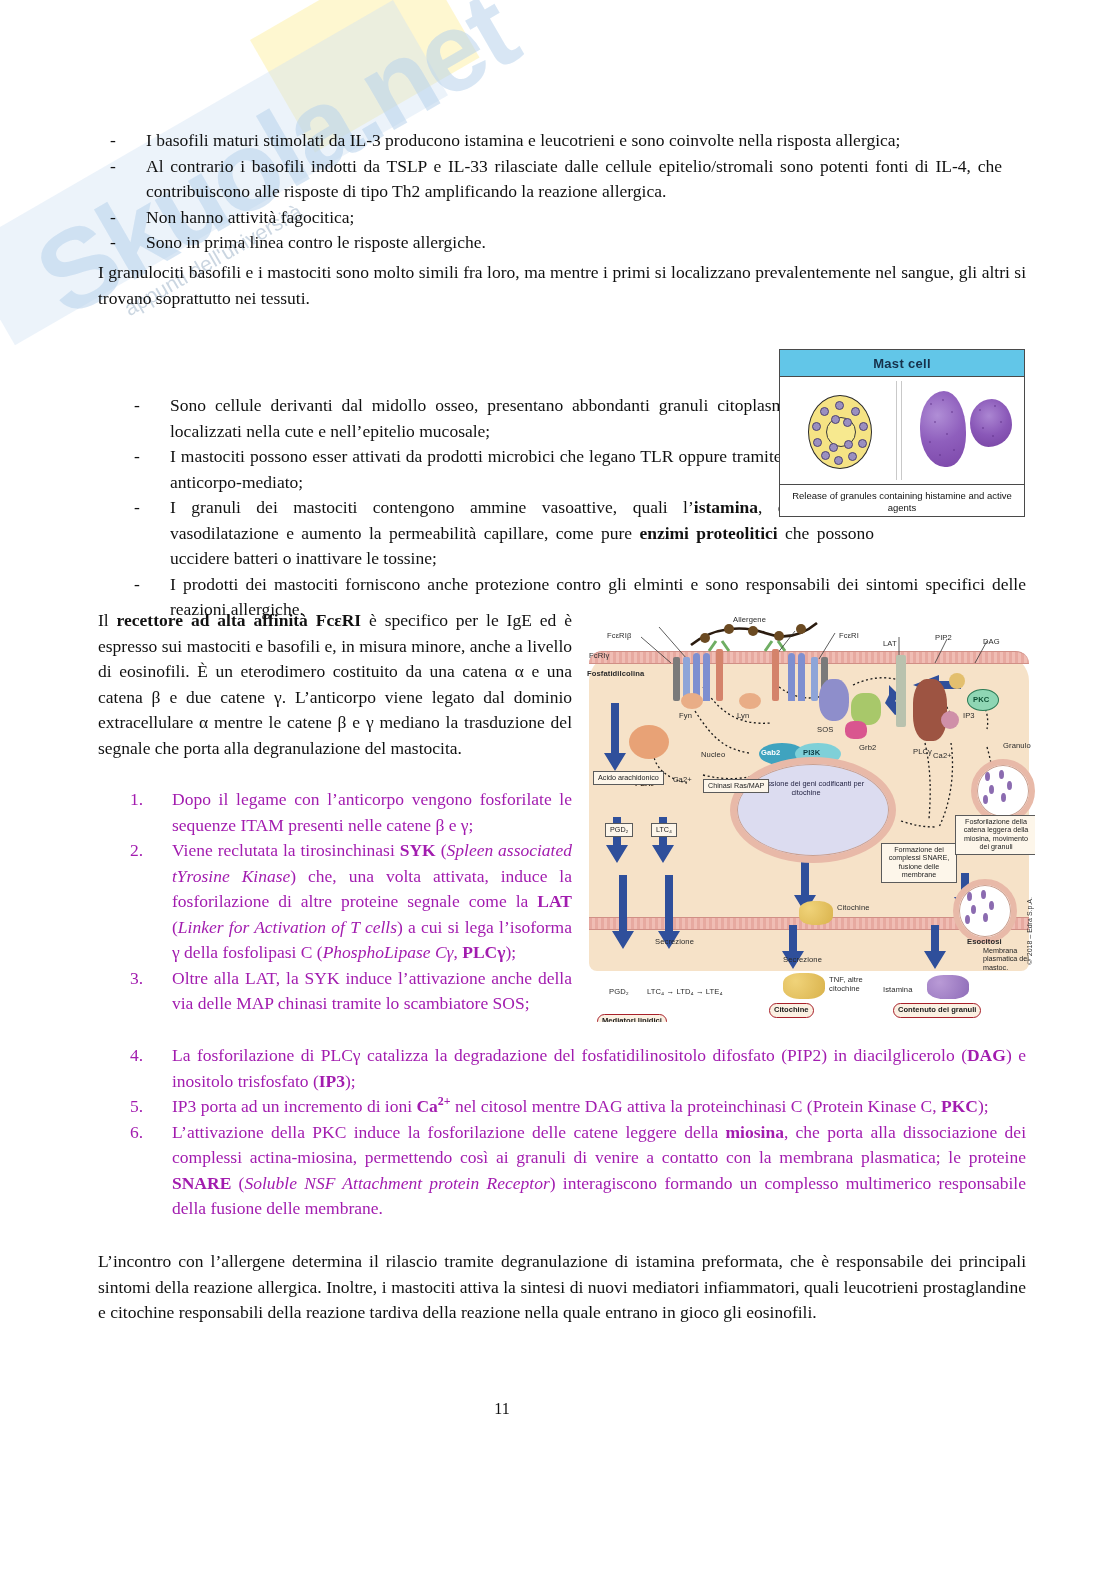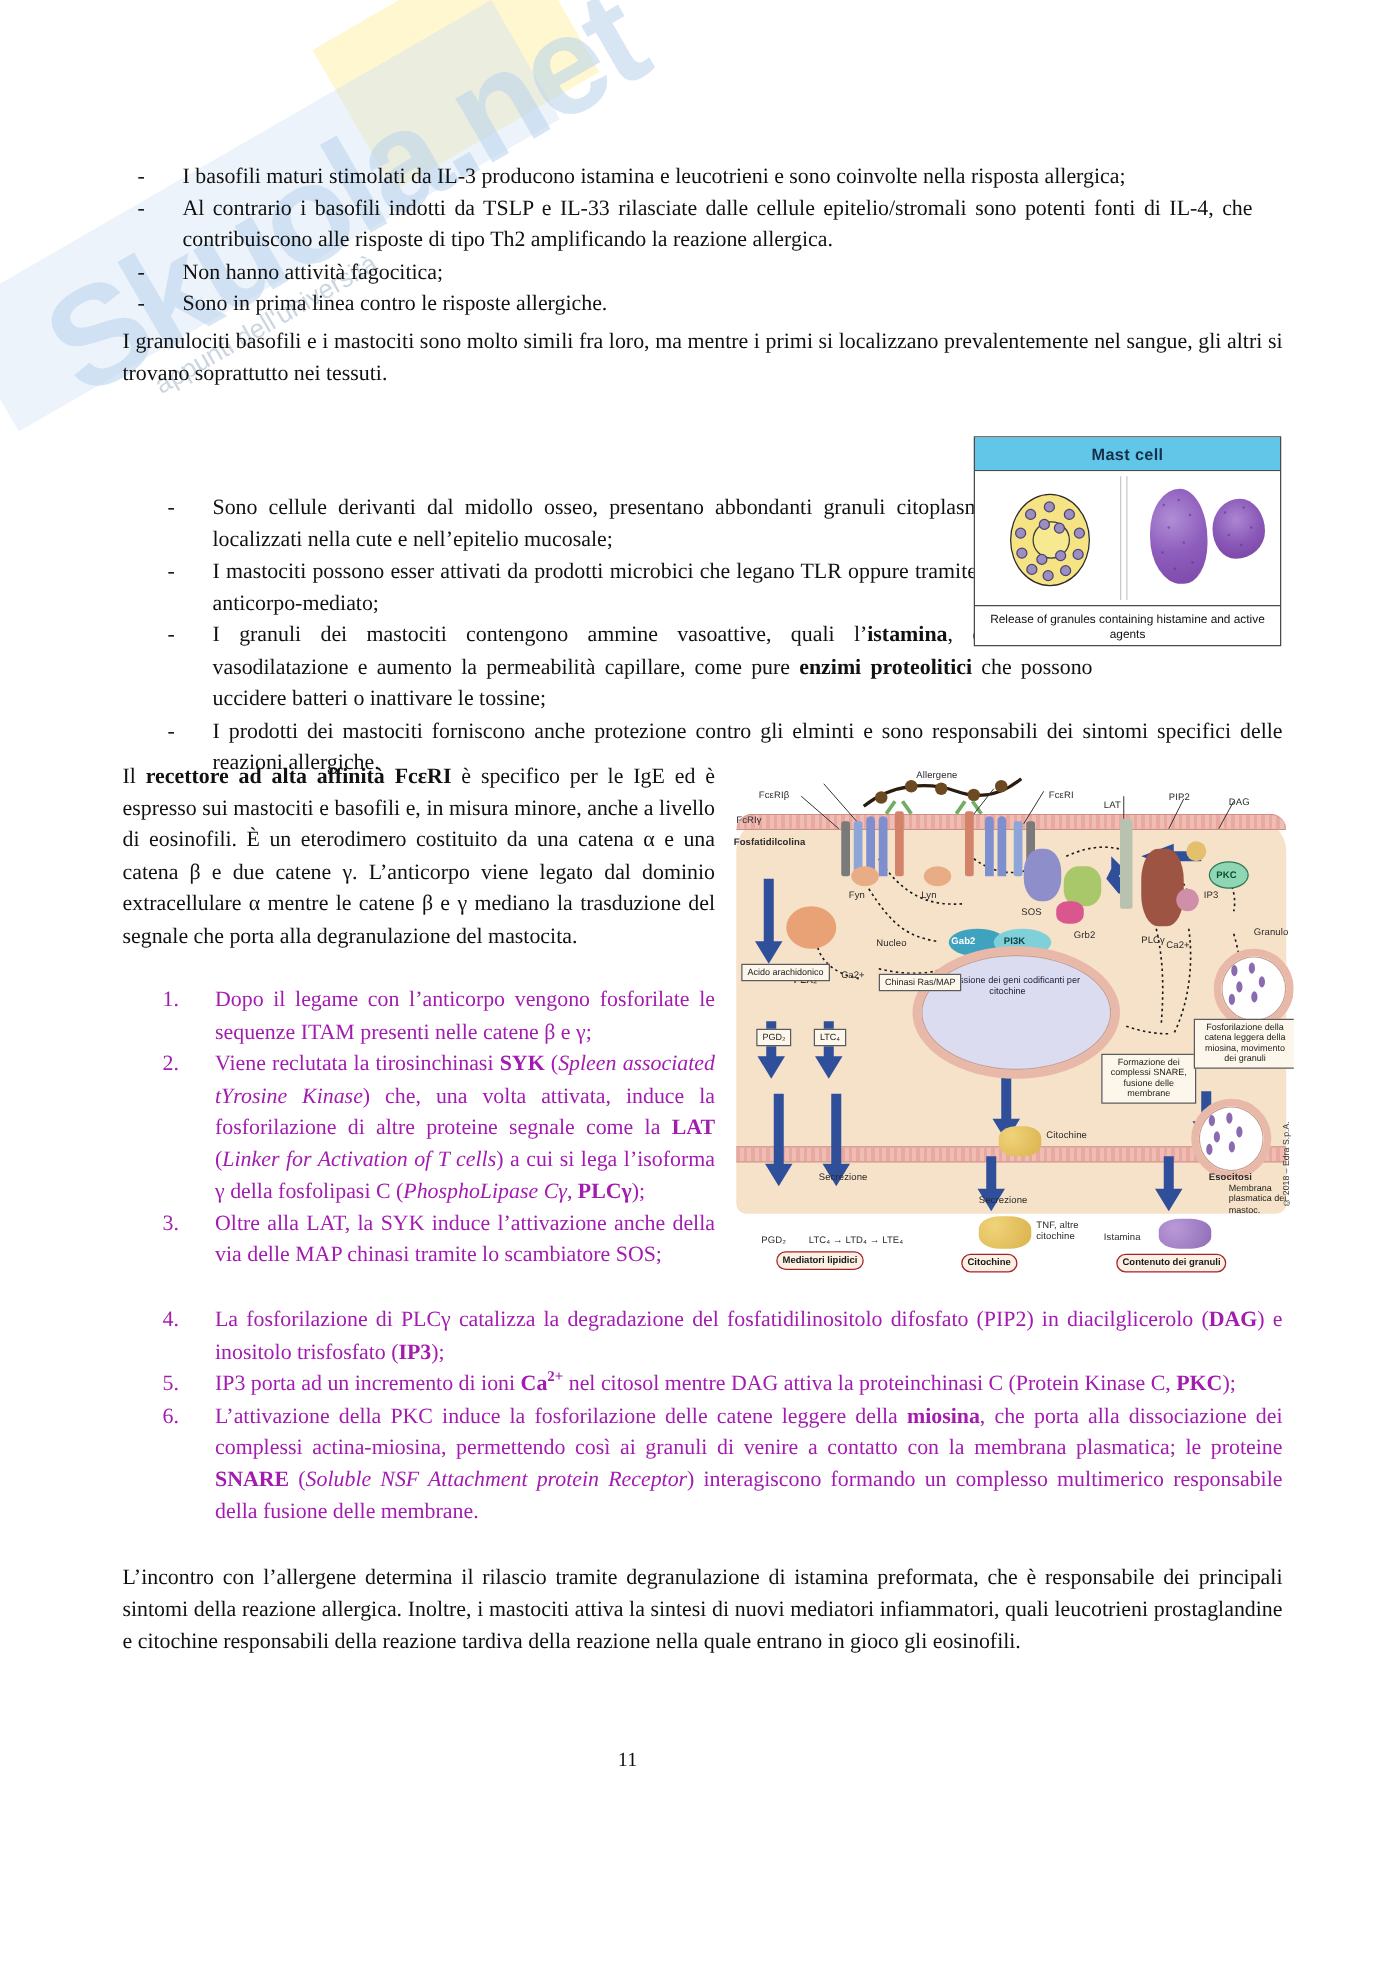--- a/index.html
+++ b/index.html
@@ -399,21 +399,21 @@
     <div class="dlab" style="left:64px;top:380px;">LTC₄ → LTD₄ → LTE₄</div>
 
     <div class="dbox" style="left:10px;top:164px;">Acido arachidonico</div>
     <div class="dbox" style="left:22px;top:216px;">PGD₂</div>
     <div class="dbox" style="left:68px;top:216px;">LTC₄</div>
     <div class="dbox" style="left:120px;top:172px;">Chinasi Ras/MAP</div>
     <div class="dbox multi" style="left:298px;top:236px;width:66px;">Formazione dei complessi SNARE, fusione delle membrane</div>
     <div class="dbox multi" style="left:372px;top:208px;width:72px;">Fosforilazione della catena leggera della miosina, movimento dei granuli</div>
     <div class="dbox multi" style="left:396px;top:338px;width:46px;border:none;background:transparent;text-align:left;">Membrana plasmatica dei mastoc.</div>
 
-    <div class="dbox red" style="left:14px;top:394px;margin-left:24px;">Mediatori lipidici</div>
+    <div class="dbox red" style="left:14px;top:407px;">Mediatori lipidici</div>
     <div class="dbox red" style="left:186px;top:396px;">Citochine</div>
     <div class="dbox red" style="left:310px;top:396px;">Contenuto dei granuli</div>
 
     <div class="copyr">© 2018 – Edra S.p.A.</div>
   </div>
 
   <div class="pagenum">11</div>
 
 </div>
 

